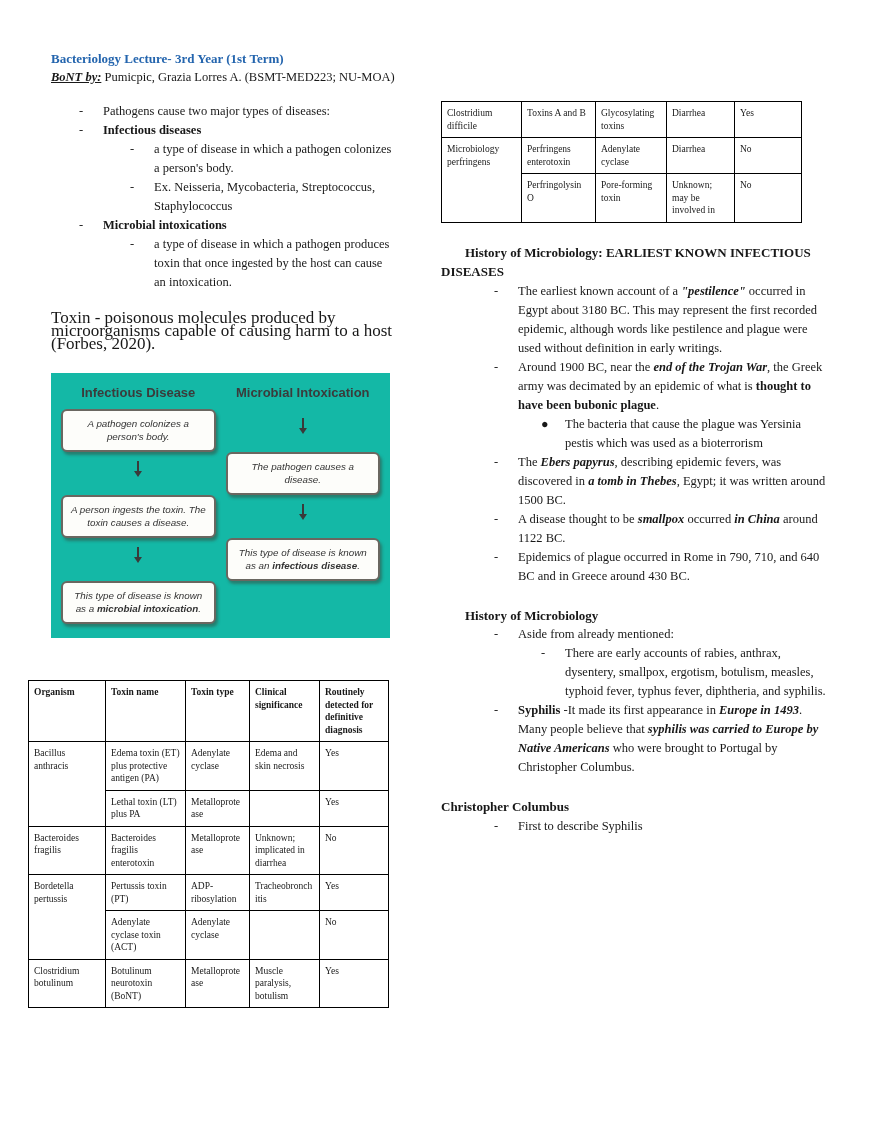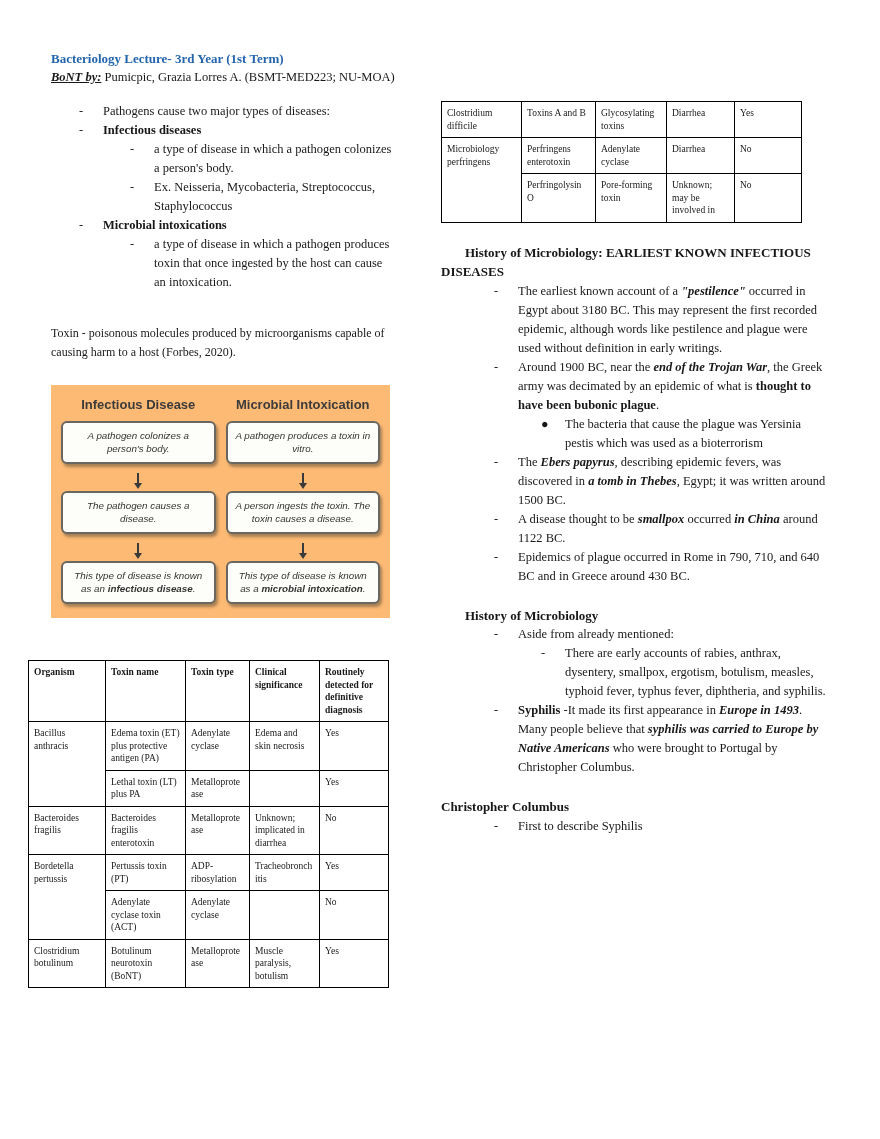--- a/index.html
+++ b/index.html
@@ -22,25 +22,25 @@
   
   .li { display:flex; align-items:flex-start; font-size:12.5px; line-height:19px; }
   .marker { flex:none; width:24px; }
   .li-text { flex:1 1 auto; min-width:0; }
   .lcol .ind-1 { padding-left:28px; }
   .lcol .ind-2 { padding-left:79px; }
   .rcol .ind-1 { padding-left:53px; }
   .rcol .ind-2 { padding-left:100px; }
   .ind-t { text-indent:24px; }
 
-  .note { font-size:12px; line-height:19px; margin-top:32px; }
+  .note { font-size:17px; line-height:13px; margin-top:19px; }
 
   
   .figure {
-    margin-top:23px; width:319px; background:#fdba74;
+    margin-top:23px; width:319px; background:#14b8a6;
     padding:12px 10px 14px 10px;
     font-family:"Liberation Sans","DejaVu Sans",sans-serif;
     display:grid; grid-template-columns:1fr 1fr; column-gap:10px;
   }
   .fig-title { font-size:13px; font-weight:bold; color:#3b3b3b; text-align:center; padding-bottom:9px; }
   .fig-box {
     background:#fdfdfa; border:2px solid #6a6760; border-radius:6px;
     box-shadow:2px 3px 3px rgba(60,55,45,0.45);
     font-size:9.8px; line-height:12.5px; color:#333333; text-align:center;
     padding:7px 5px;
@@ -114,21 +114,20 @@
         </div>
       </div>
 
     <p class="note">Toxin - poisonous molecules produced by microorganisms capable of causing harm to a host (Forbes, 2020).</p>
 
     <div class="figure">
       <div class="fig-title">Infectious Disease</div>
       <div class="fig-title">Microbial Intoxication</div>
 
       <div class="fig-box">A pathogen colonizes a person's body.</div>
-      <div class="fig-box">A pathogen produces a toxin in vitro.</div>
 
       <div class="fig-arrow-cell">
           <span class="fig-arrow"></span>
         </div>
       <div class="fig-arrow-cell">
           <span class="fig-arrow"></span>
         </div>
 
       <div class="fig-box">The pathogen causes a disease.</div>
       <div class="fig-box">A person ingests the toxin. The toxin causes a disease.</div>

